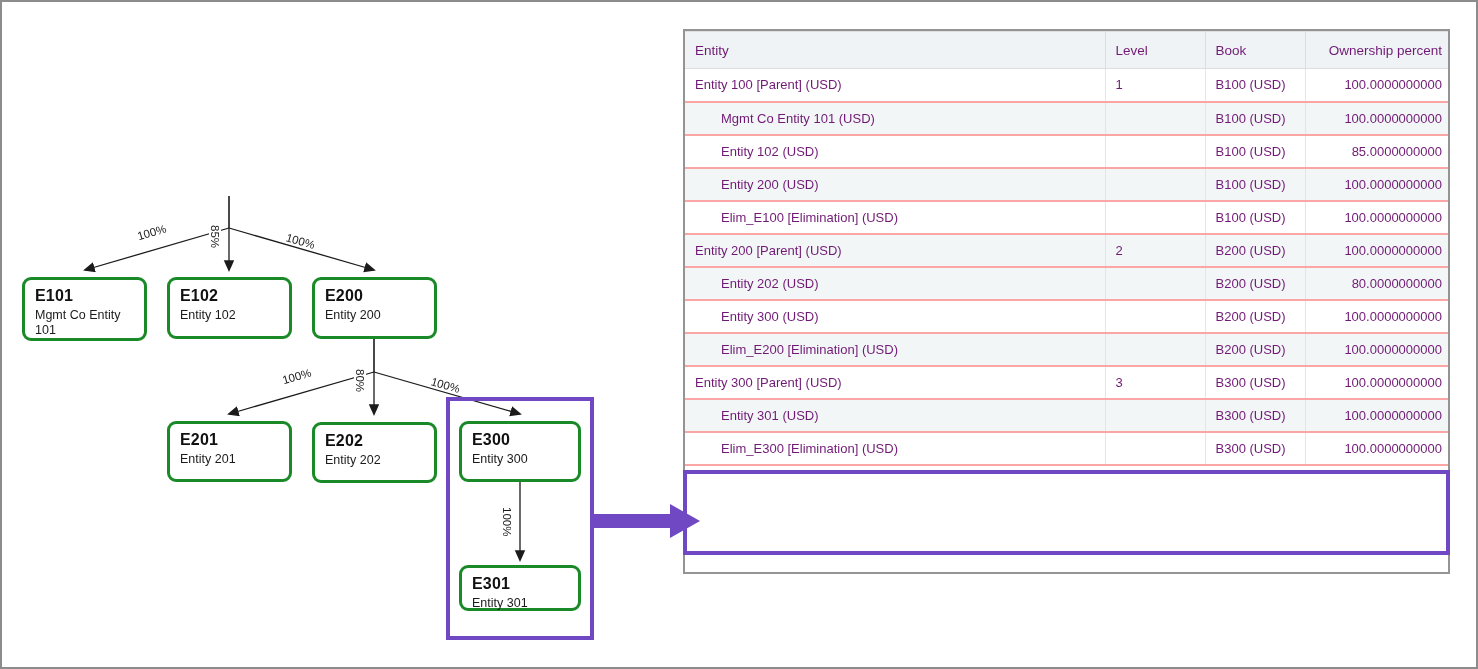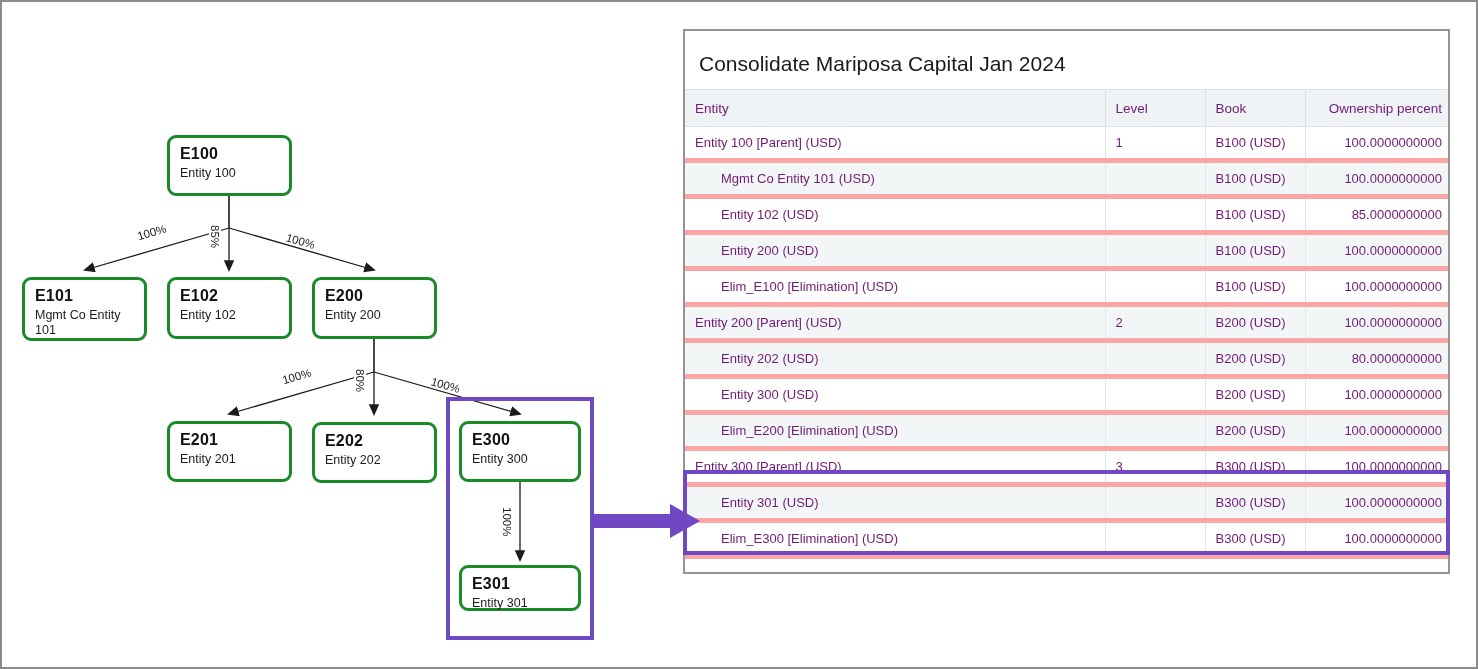--- a/index.html
+++ b/index.html
@@ -92,21 +92,21 @@
     border-top:1px solid #dcdfe1;
     border-bottom:1px solid #dcdfe1;
     border-right:1px solid #dcdfe1;
     font-size:13.5px;
     vertical-align:middle;
   }
   thead th.num{text-align:right;border-right:none;padding-left:20px;}
   tbody td{
     padding:8px 10px;
     height:33px;box-sizing:border-box;
-    border-bottom:5px solid #fca5a5;
+    border-bottom:2px solid #fca5a5;
     border-right:1px solid #e3e6e8;
     vertical-align:middle;
     overflow:hidden;
     white-space:nowrap;
     margin-left:40px;
   }
   tbody td.num{text-align:right;border-right:none;}
   tbody tr.alt td{background:#f3f6f7;}
   tbody tr.plain td{background:#ffffff;}
   td.ent.child{padding-left:36px;}
@@ -155,24 +155,20 @@
 
       <path d="M372,370 L372,412" stroke="#1b1b1b" stroke-width="1.3" fill="none" marker-end="url(#ah)"></path>
 
       <path d="M372,370 L518,412" stroke="#1b1b1b" stroke-width="1.3" fill="none" marker-end="url(#ah)"></path>
 
       <path d="M518,480 L518,558" stroke="#1b1b1b" stroke-width="1.3" fill="none" marker-end="url(#ah)"></path>
     </svg>
 
     <div class="hl-box" style="left:444px;top:395px;width:148px;height:243px;"></div>
 
-    <div class="node" style="left:165px;top:133px;width:125px;height:61px;">
-      <div class="code">E100</div>
-      <div class="name">Entity 100</div>
-    </div>
 
     <div class="node" style="left:20px;top:275px;width:125px;height:64px;">
       <div class="code">E101</div>
       <div class="name">Mgmt Co Entity 101</div>
     </div>
 
     <div class="node" style="left:165px;top:275px;width:125px;height:62px;">
       <div class="code">E102</div>
       <div class="name">Entity 102</div>
     </div>
@@ -211,21 +207,20 @@
     <div class="edge-label" style="left:430px;top:373px;transform:rotate(16deg);transform-origin:left top;">100%</div>
 
     <div class="edge-label" style="left:511px;top:504px;transform:rotate(90deg);transform-origin:left top;">100%</div>
   </div>
 
   <svg id="big-arrow" width="115" height="40">
     <path d="M2,12 L78,12 L78,2 L108,19 L78,36 L78,26 L2,26 z" fill="#7048c4"></path>
   </svg>
 
   <div id="card">
-    <div id="card-title">Consolidate Mariposa Capital Jan 2024</div>
 
     <table>
       <colgroup>
         <col class="c-ent">
           <col class="c-lvl">
           <col class="c-book">
           <col class="c-own">
       </colgroup>
       <thead>
         <tr>

